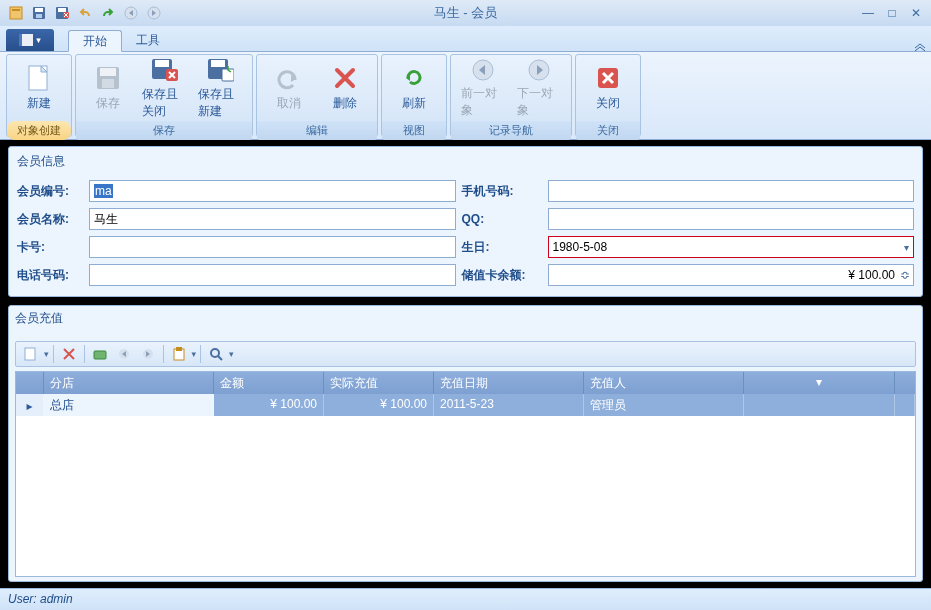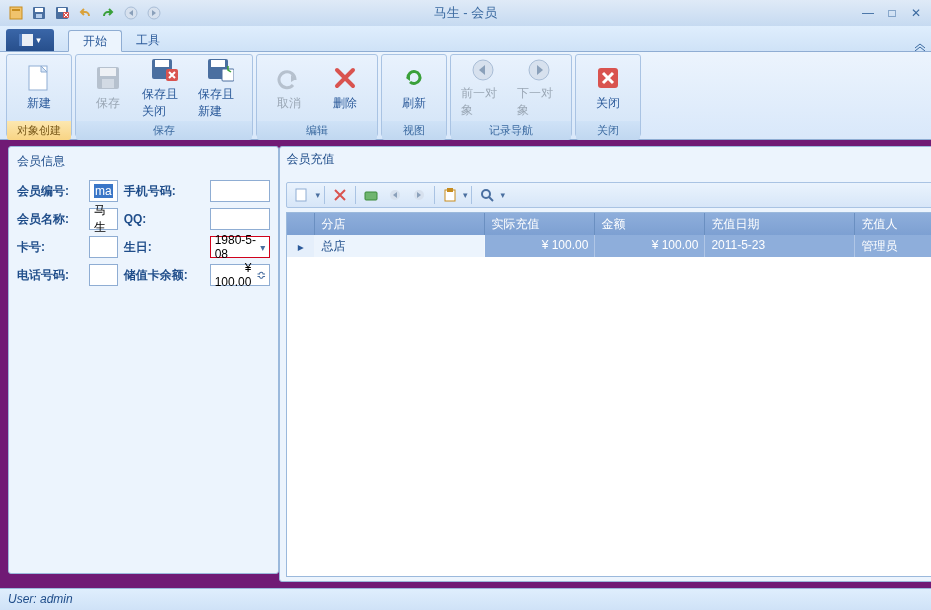--- a/index.html
+++ b/index.html
@@ -12,25 +12,25 @@
 .win-controls .wbtn { width: 18px; height: 18px; display: flex; align-items: center; justify-content: center; }
 .tabbar { height: 26px; background: linear-gradient(#dfeefd,#cfe2f7); display: flex; align-items: flex-end; padding-left: 6px; border-bottom: 1px solid #8fadd3; }
 .sysbtn { width: 48px; height: 22px; background: linear-gradient(#3a66a8,#274f8c); border-radius: 3px 3px 0 0; margin-right: 14px; display:flex; align-items:center; justify-content:center; color:white; gap:3px;}
 .tab { padding: 4px 14px; color: #2b5a9a; height: 22px; display:flex; align-items:center; border-radius: 3px 3px 0 0; }
 .tab.active { background: #ecf4fd; border: 1px solid #8fadd3; border-bottom: 1px solid #ecf4fd; margin-bottom: -1px; }
 .collapse-btn { margin-left: auto; padding: 0 6px; color: #3b6aa0; }
 .ribbon { height: 88px; background: linear-gradient(#ecf4fd,#d9e8fa); border-bottom: 1px solid #8fadd3; display: flex; padding: 2px 6px; }
 .group { border: 1px solid #a9c3e3; border-radius: 3px; background: linear-gradient(#e9f2fd,#d3e4f7); margin-right: 3px; display: flex; flex-direction: column; }
 .group-body { display: flex; padding: 2px 4px; flex: 1; align-items: center; }
 .group-title { text-align: center; font-size: 11px; color: #3b6aa0; padding: 2px 0; background: linear-gradient(#cfe2f7,#c0d7f0); border-radius: 0 0 3px 3px; }
-.group-title.active { background: linear-gradient(#fce7b0,#f8d484); color: #7a5a1a; }
+.group-title.active { background: linear-gradient(#fce7b0,#f8d484); color: #7a5a1a; border-radius: 8px; }
 .rbtn { display: flex; flex-direction: column; align-items: center; padding: 2px 6px; width: 56px; height: 62px; justify-content: center; color: #2b5a9a; border-radius: 2px; }
 .rbtn.disabled { color: #9aa7b5; }
 .rbtn .ricon { width: 28px; height: 28px; display: flex; align-items: center; justify-content: center; margin-bottom: 3px; }
-.content { flex: 1; padding: 6px 8px; display: flex; flex-direction: row; background: #701a75; overflow: hidden; }
+.content { flex: 1; padding: 6px 8px; display: flex; flex-direction: column; background: #000000; overflow: hidden; }
 .panel { border: 1px solid #9bb9dc; border-radius: 3px; background: #ecf4fd; margin-bottom: 8px; padding: 6px 8px 10px 8px; }
 .panel-title { color: #1f4d8a; font-size: 12px; margin-bottom: 10px; }
 .form-grid { display: grid; grid-template-columns: 66px 1fr 80px 1fr; column-gap: 6px; row-gap: 6px; align-items: center; }
 .label { color: #1f4d8a; text-align: left; font-weight: bold; }
 .input { height: 20px; border: 1px solid #8fadd3; background: white; padding: 10px 4px; display:flex; align-items:center; }
 .input.highlight-sel { background: white; }
 .input .sel-text { background: #3a76c7; color: white; padding: 0 1px; }
 .input.date { border: 1px solid #d0021b; position: relative; }
 .input.date::after { content: "▾"; position: absolute; right: 4px; color: #4a6fa0; font-size: 10px; }
 .input.money { position: relative; text-align: right; justify-content:flex-end; padding-right:18px; }
@@ -343,22 +343,22 @@
             <circle cx="6" cy="6" r="4" fill="none" stroke="#4a6fa0" stroke-width="2"></circle>
             <path d="M9 9l4 4" stroke="#4a6fa0" stroke-width="2"></path>
           </svg>
         </div>
       <span style="color:#4a6fa0;font-size:9px">▾</span>
     </div>
     <div class="grid-wrap">
       <div class="ghead">
         <div></div>
         <div>分店</div>
+        <div>金额</div>
         <div>实际充值</div>
-        <div>金额</div>
         <div>充值日期</div>
         <div>充值人</div>
         <div style="text-align:center">▾</div>
       </div>
       <div class="grow">
         <div class="first">▸</div>
         <div class="celltext">总店</div>
         <div class="cellsel cellnum">¥ 100.00</div>
         <div class="cellsel cellnum">¥ 100.00</div>
         <div class="cellsel">2011-5-23</div>

